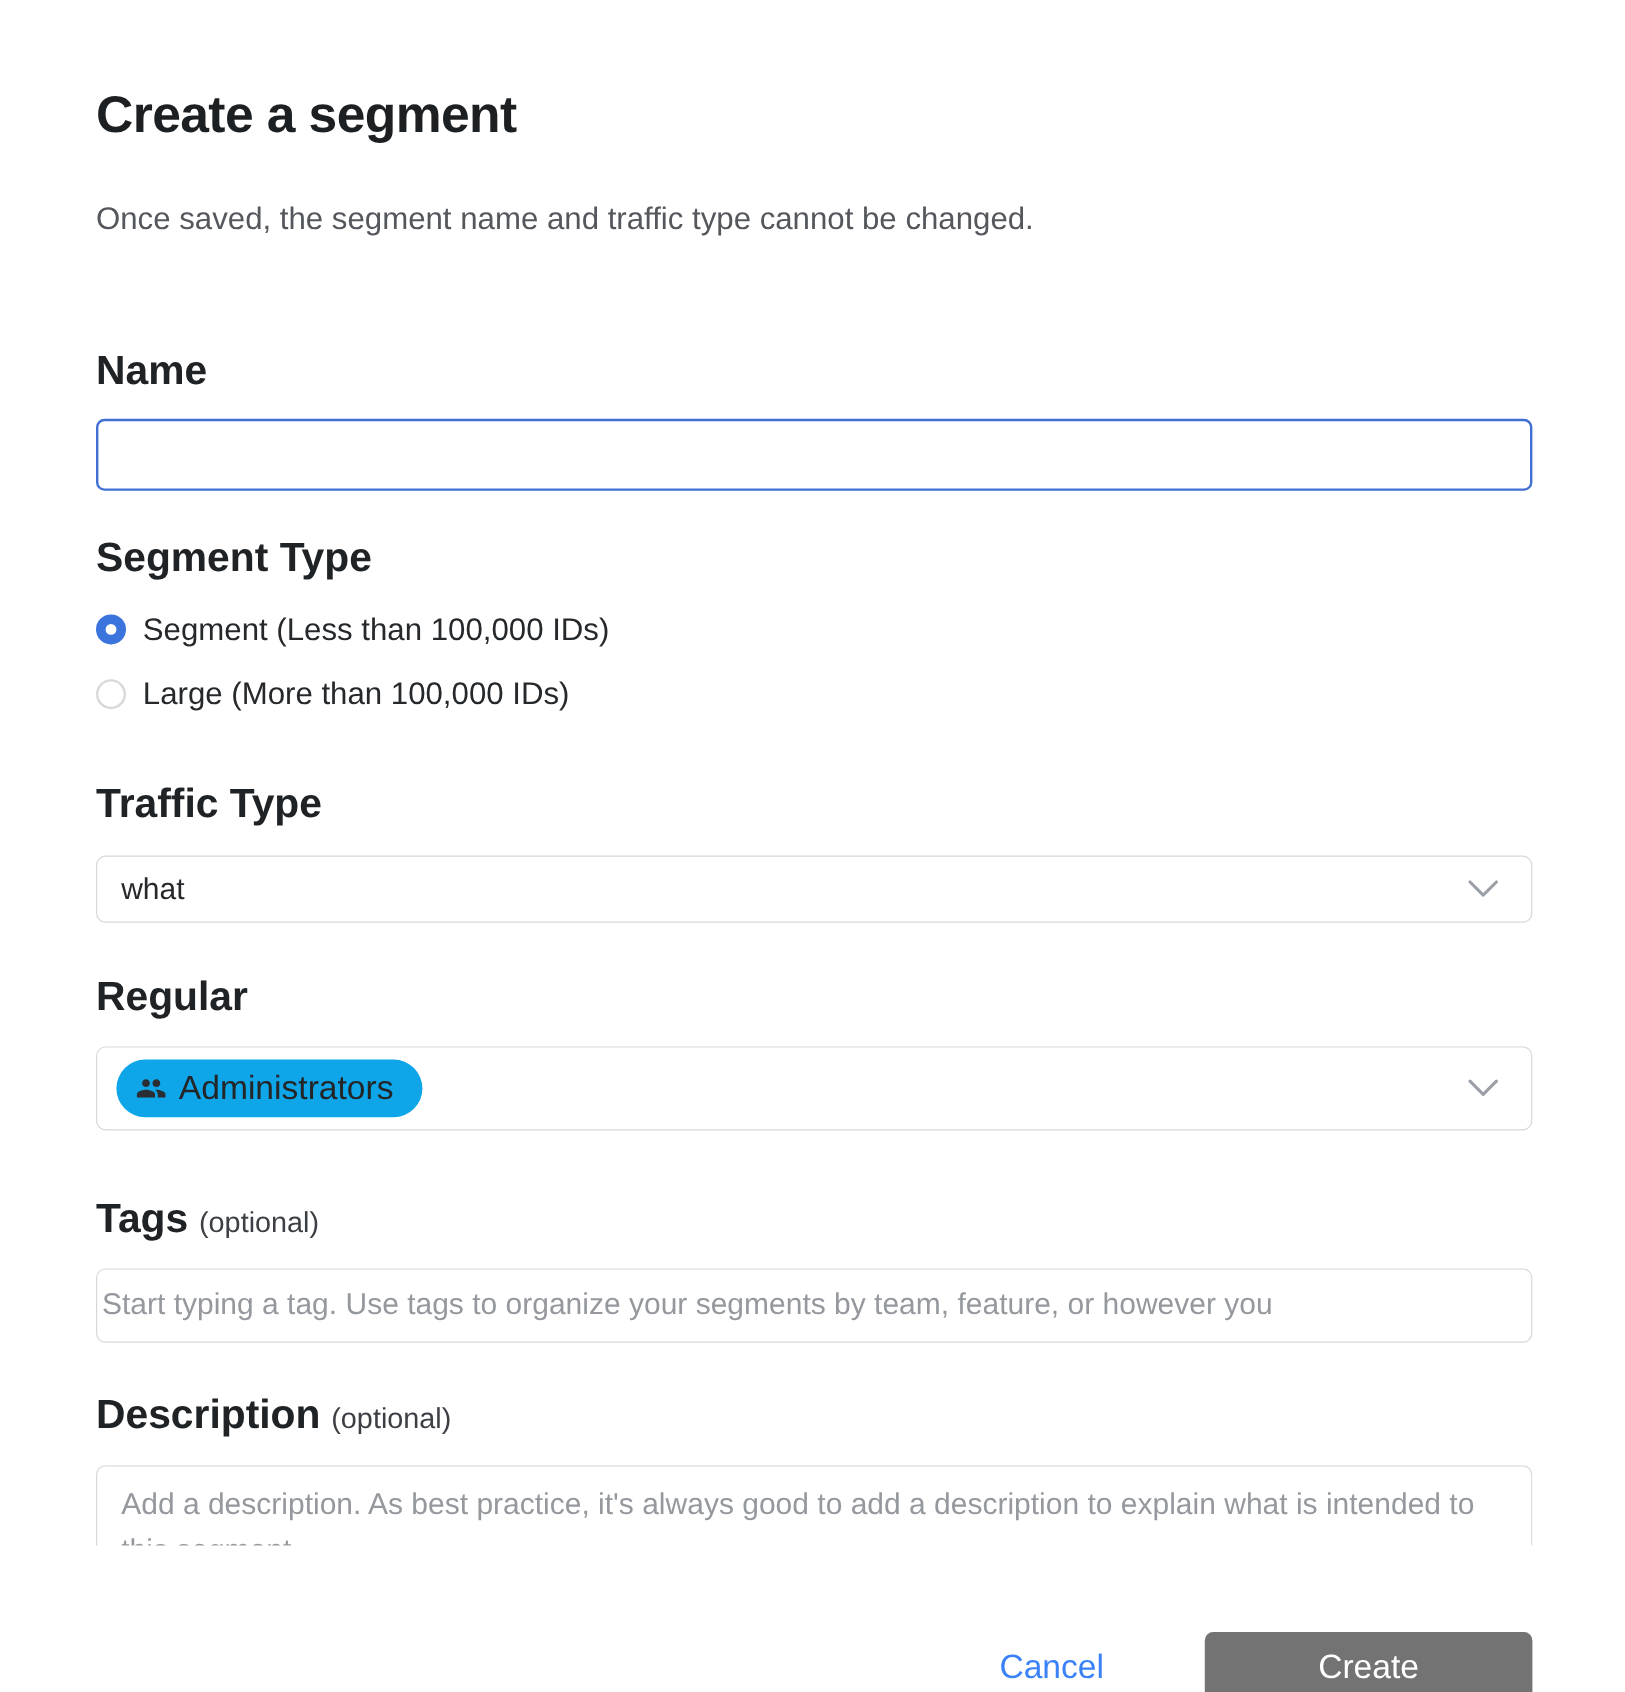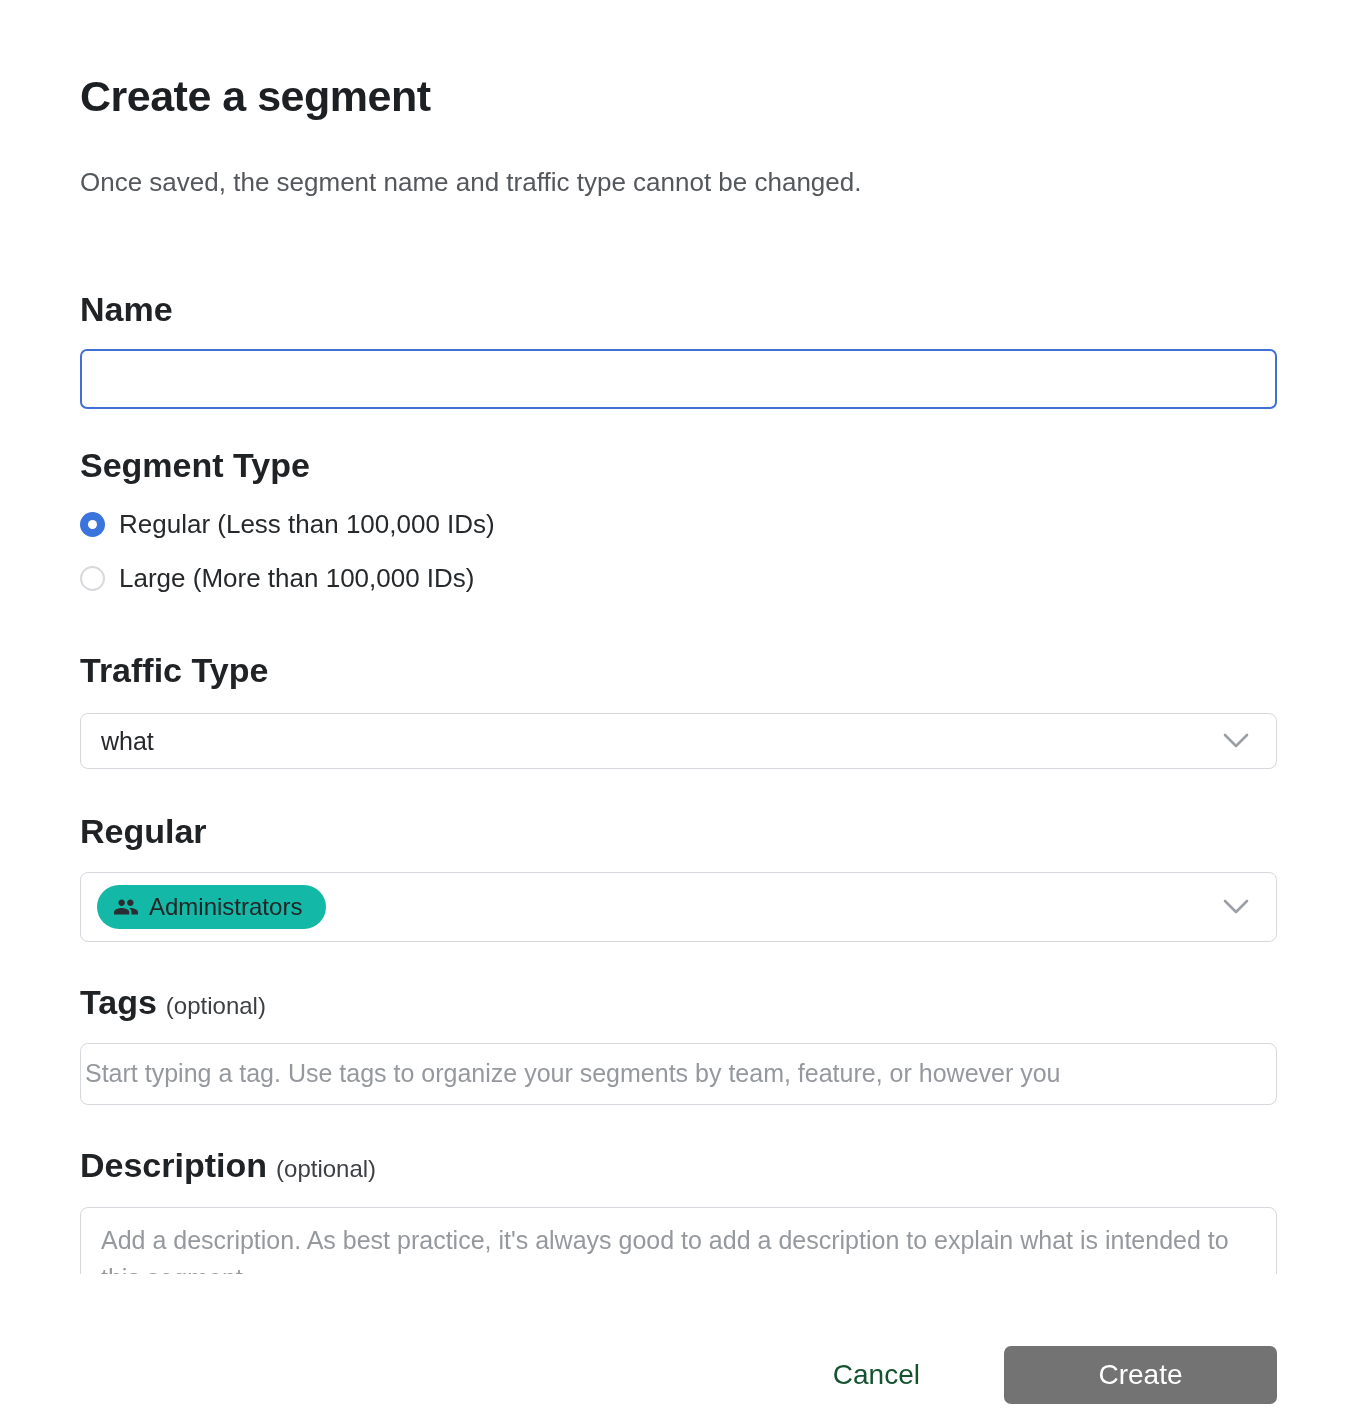--- a/index.html
+++ b/index.html
@@ -65,27 +65,27 @@
 
   .field-owners { margin-top: 42px; }
   .owners-box {
     margin-top: 20px; height: 70px;
     border: 1px solid #d5d8dc; border-radius: 8px;
     display: flex; align-items: center; justify-content: space-between;
     padding: 0 26px 0 16px; cursor: pointer; background: #fff;
   }
   .pill {
     display: inline-flex; align-items: center; gap: 10px;
-    background: #14b8a6; border-radius: 999px;
+    background: #0ea5e9; border-radius: 999px;
     padding: 8px 24px 8px 16px;
-    font-size: 24px; color: #232527; cursor: pointer;
+    font-size: 28px; color: #232527; cursor: pointer;
   }
   .pill svg { display: block; }
 
-  .field-tags { margin-top: 40px; }
+  .field-tags { margin-top: 54px; }
   .tags-input {
     margin-top: 20px; display: block;
     width: 100%; height: 62px;
     border: 1px solid #d5d8dc; border-radius: 8px;
     font-size: 25px; color: #26282b;
     padding: 0 4px; outline: none;
   }
   input::placeholder, textarea::placeholder { color: #95999e; opacity: 1; }
 
   .field-desc { margin-top: 40px; }
@@ -98,21 +98,21 @@
     font-family: "Liberation Sans", sans-serif;
   }
 
   .footer {
     margin-top: 72px;
     display: flex; align-items: center; justify-content: flex-end;
   }
   .cancel-btn {
     background: none; border: none; cursor: pointer;
     font-family: "Liberation Sans", sans-serif;
-    font-size: 28px; color: #14532d;
+    font-size: 28px; color: #3b82f6;
     margin-right: 84px; padding: 0;
   }
   .create-btn {
     width: 273px; height: 58px;
     background: #737373; border: none; border-radius: 7px;
     font-family: "Liberation Sans", sans-serif;
     font-size: 28px; color: #ffffff; cursor: pointer;
   }
   .chevron { display: flex; align-items: center; }
 </style>
@@ -126,21 +126,21 @@
 
   <div class="field-name">
     <div class="label">Name</div>
     <input class="name-input" type="text" value="" style="">
   </div>
 
   <div class="field-segment">
     <div class="label">Segment Type</div>
     <div class="radio-row">
       <span class="radio selected"></span>
-      <span class="radio-label">Regular (Less than 100,000 IDs)</span>
+      <span class="radio-label">Segment (Less than 100,000 IDs)</span>
     </div>
     <div class="radio-row">
       <span class="radio unselected"></span>
       <span class="radio-label">Large (More than 100,000 IDs)</span>
     </div>
   </div>
 
   <div class="field-traffic">
     <div class="label">Traffic Type</div>
     <div class="select-box">

